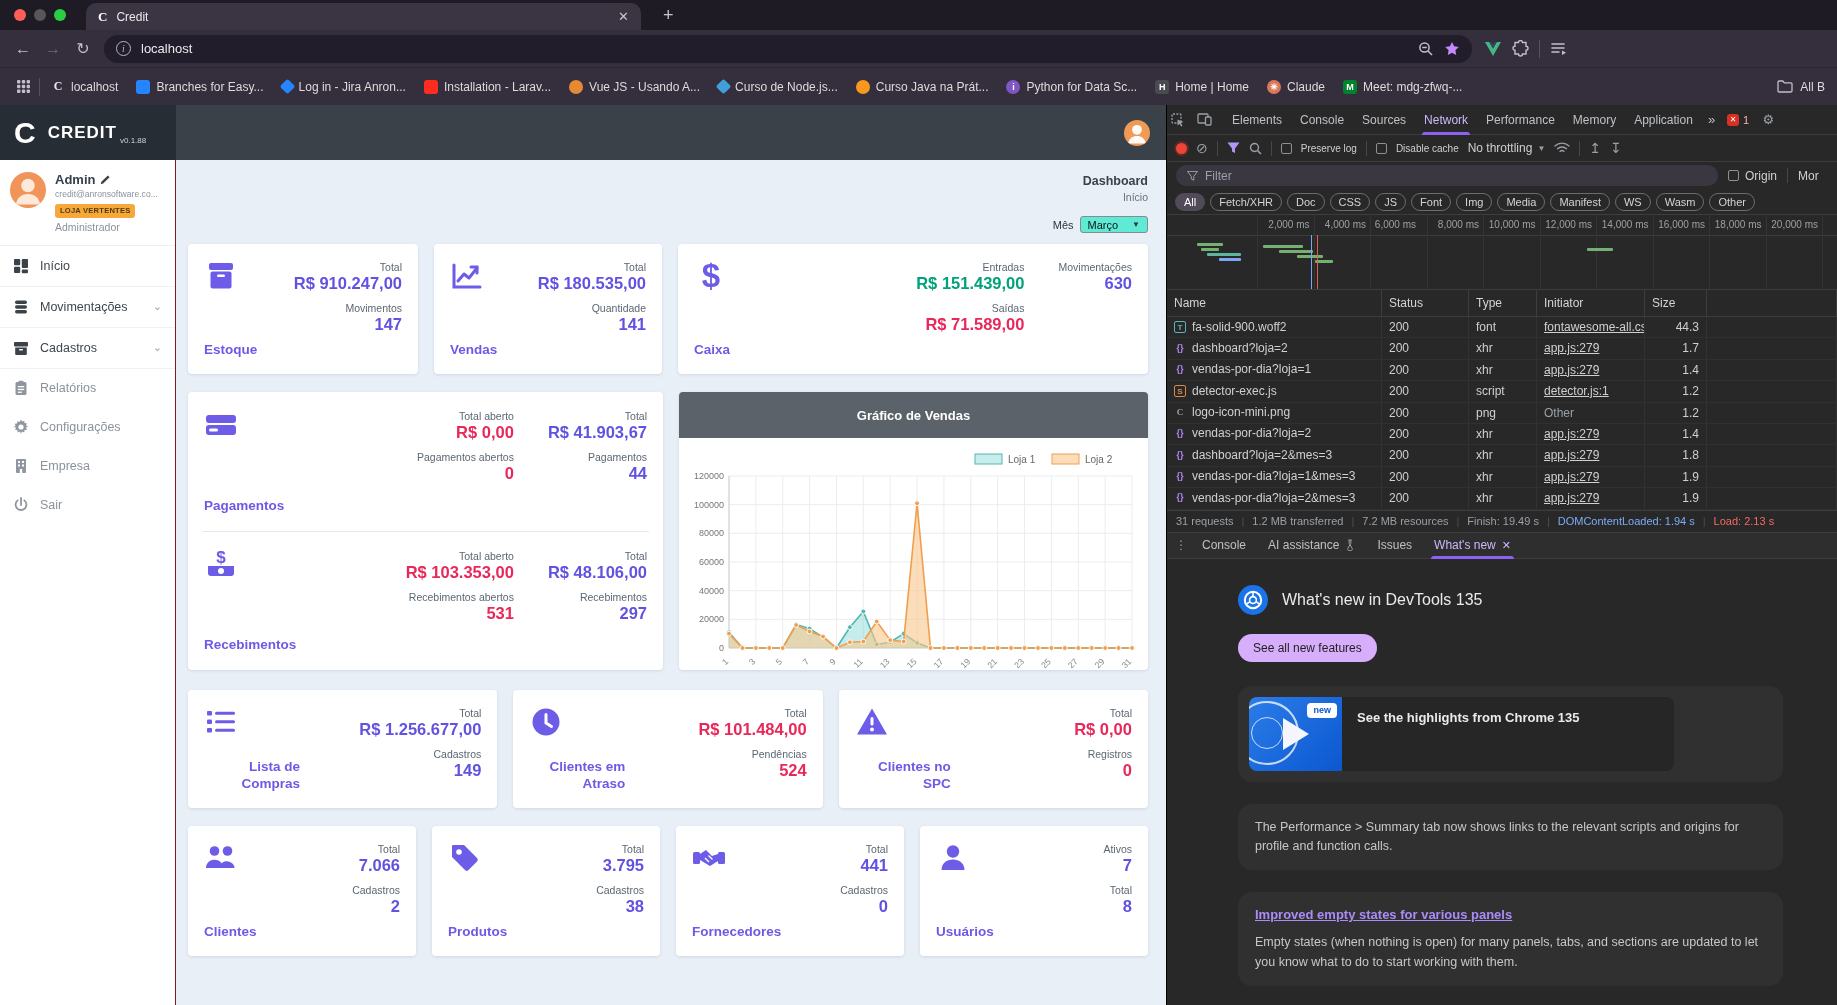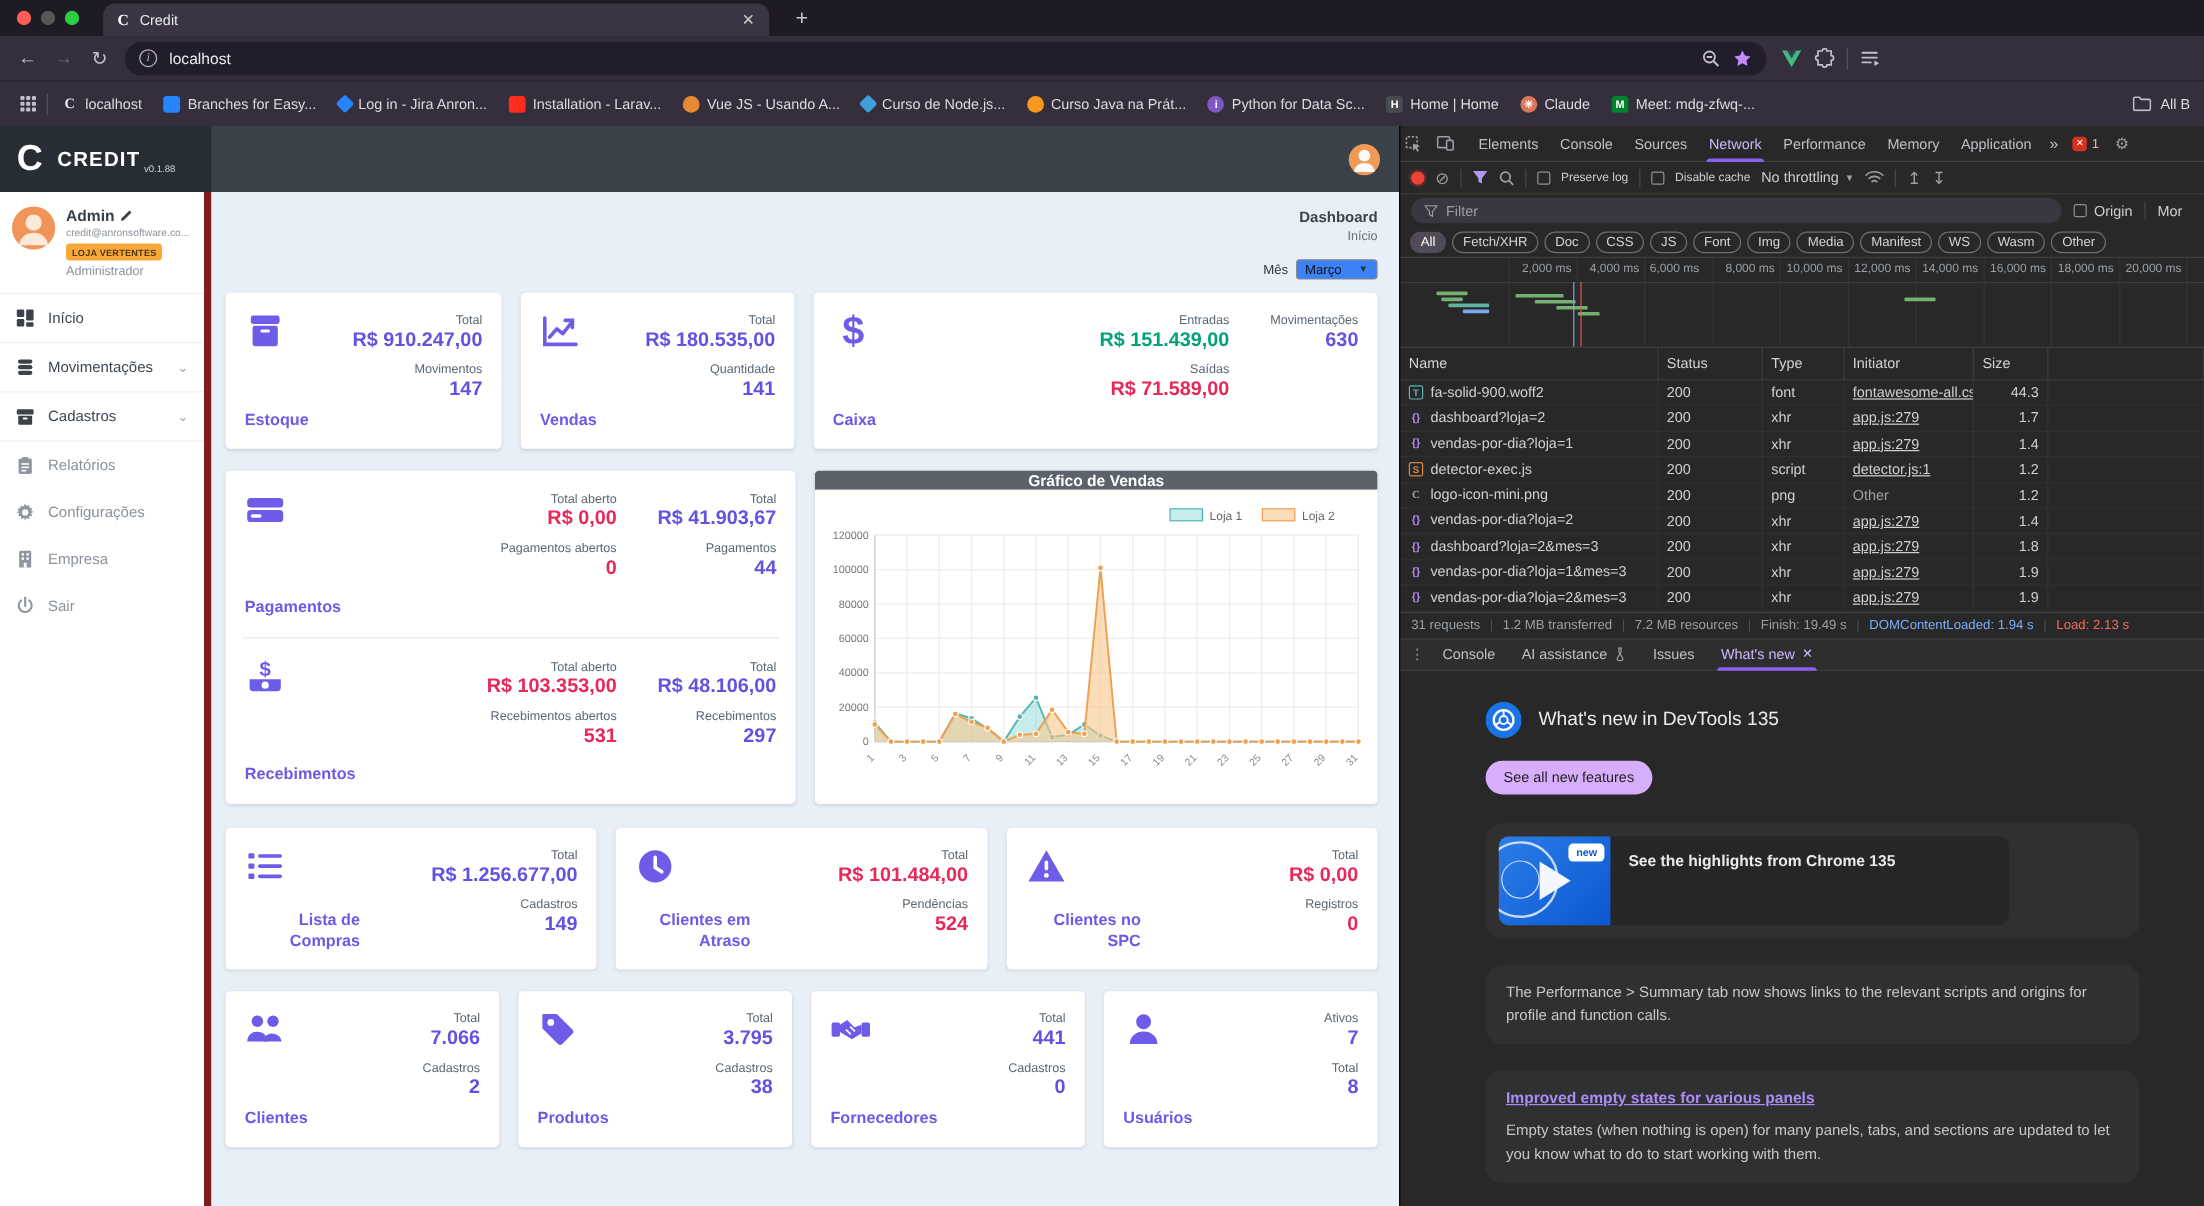--- a/index.html
+++ b/index.html
@@ -38,57 +38,57 @@
   .content { flex:1; display:flex; min-height:0; }
   .app { width:1166px; flex:0 0 1166px; display:flex; flex-direction:column; background:#e9eff7; }
   .app-header { height:55px; background:#3a4149; display:flex; align-items:center; flex:0 0 auto; }
   .brand { width:176px; height:55px; background:#272d34; display:flex; align-items:center; padding:0 14px; }
   .brand-c { color:#fff; font-size:30px; font-weight:bold; margin-right:12px; }
   .brand-name { color:#fff; font-size:17px; font-weight:bold; letter-spacing:1px; }
   .brand-ver { color:#ced2d8; font-size:8px; margin:16px 0 0 3px; }
   .header-avatar { margin-left:auto; margin-right:16px; width:26px; height:26px; border-radius:50%; background:#f09a58; overflow:hidden; }
 
   .app-body { flex:1; display:flex; min-height:0; }
-  .sidebar { width:176px; flex:0 0 176px; background:#fff; border-right:6px solid #7f1d1d; }
+  .sidebar { width:176px; flex:0 0 176px; background:#fff; border-right:1px solid #7f1d1d; }
   .profile { padding:12px 10px 12px; border-bottom:1px solid #edf0f4; display:flex; gap:9px; }
   .p-avatar { width:36px; height:36px; border-radius:50%; background:#f0945a; flex:0 0 auto; overflow:hidden; }
   .p-name { font-size:13px; font-weight:bold; color:#36404a; display:flex; align-items:center; gap:5px; }
   .p-email { font-size:8.6px; color:#8a929c; margin-top:2px; white-space:nowrap; }
   .p-badge { display:inline-block; background:#f6a83a; color:#53390a; font-size:7.6px; font-weight:bold; padding:2.5px 5px; border-radius:3px; margin:4px 0 3px; letter-spacing:.2px; }
   .p-role { font-size:10.5px; color:#8a929c; }
   .menu-item { display:flex; align-items:center; gap:11px; padding:0 13px; height:41px; font-size:12.5px; color:#3d4650; border-bottom:1px solid #eef1f5; }
   .menu-item .mi-ico { width:16px; height:16px; color:#3b4249; flex:0 0 auto; }
   .menu-item.secondary { color:#8b929b; border-bottom:none; height:39px; }
   .menu-item.secondary .mi-ico { color:#9096a0; }
   .chev { margin-left:auto; color:#9aa2ab; font-size:11px; }
 
   .main { flex:1; padding:14px 18px 0 12px; overflow:hidden;text-align:right; }
   .crumb-title { font-size:12.5px; font-weight:bold; color:#3b4249; }
   .crumb-sub { font-size:10.5px; color:#6a7077; margin-top:3px; }
   .month-row { display:flex; justify-content:flex-end; align-items:center; gap:6px; margin:13px 0 11px; font-size:11px; color:#30343a; }
-  .month-select { background:#3b82f6; border:1px solid #8a8a8a; border-radius:3px; padding:1.5px 7px; font-size:11px; display:flex; align-items:center; gap:14px; color:#111; }
+  .month-select { background:#5eead4; border:1px solid #8a8a8a; border-radius:3px; padding:1.5px 7px; font-size:11px; display:flex; align-items:center; gap:14px; color:#111; }
   .month-caret { font-size:8px; color:#333; }
 
   .cards-row { display:flex; gap:16px; margin-bottom:18px; }
   .card { background:#fff; border-radius:4px; box-shadow:0 1px 3px rgba(60,75,100,.14); padding:15px 16px; display:flex; }
   .card-left { display:flex; flex-direction:column; justify-content:space-between; }
   .card-icon { color:#6c5ce7; width:34px; height:34px; }
   .card-title { color:#6e59e6; font-size:13.5px; font-weight:bold; line-height:1.25; max-width:96px; }
   .card-cols { margin-left:auto; display:flex; gap:34px; }
   .ccol { display:flex; flex-direction:column; align-items:flex-end; }
   .stat-label { font-size:10.5px; color:#5b6773; margin-top:2px; }
   .stat-value { font-size:16.5px; font-weight:bold; margin:1px 0 7px; }
   .c-purple { color:#6152e2; } .c-red { color:#e9285a; } .c-green { color:#00a27b; }
 
   .row2 { display:flex; gap:16px; margin-bottom:20px; }
   .pay-card { flex:0 0 475px; background:#fff; border-radius:4px; box-shadow:0 1px 3px rgba(60,75,100,.14); height:278px; display:flex; flex-direction:column; }
   .pay-half { flex:1; display:flex; padding:16px; }
   .pay-divider { height:1px; background:#e4e8f0; margin:0 14px; }
   .chart-card { flex:1; background:#fff; border-radius:4px; box-shadow:0 1px 3px rgba(60,75,100,.14); height:278px; display:flex; flex-direction:column; overflow:hidden; }
-  .chart-head { height:16px; background:#5b6269; color:#fff; font-size:13px; font-weight:bold; display:flex; align-items:center; justify-content:center; flex:0 0 auto; }
+  .chart-head { height:46px; background:#5b6269; color:#fff; font-size:13px; font-weight:bold; display:flex; align-items:center; justify-content:center; flex:0 0 auto; }
   .chart-body { flex:1; padding:4px 6px 0; }
 
   .r1 .card { height:130px; } .r3 .card { height:118px; } .r4 .card { height:130px; }
   .r3 .card, .r4 .card { flex:1; }
   .r1 .card:nth-child(1){ flex:0 0 230px; } .r1 .card:nth-child(2){ flex:0 0 228px; } .r1 .card:nth-child(3){ flex:1; }
 
   
   .devtools { width:671px; flex:0 0 671px; background:#282828; color:#cdcdcd; border-left:1px solid #000; display:flex; flex-direction:column; font-size:12px; min-height:0; }
   .dt-tabbar { height:30px; display:flex; align-items:center; border-bottom:1px solid #3d3d3d; padding:0 4px; flex:0 0 auto; }
   .dt-tbtn { width:26px; text-align:center; color:#9aa0a6; font-size:13px; }

